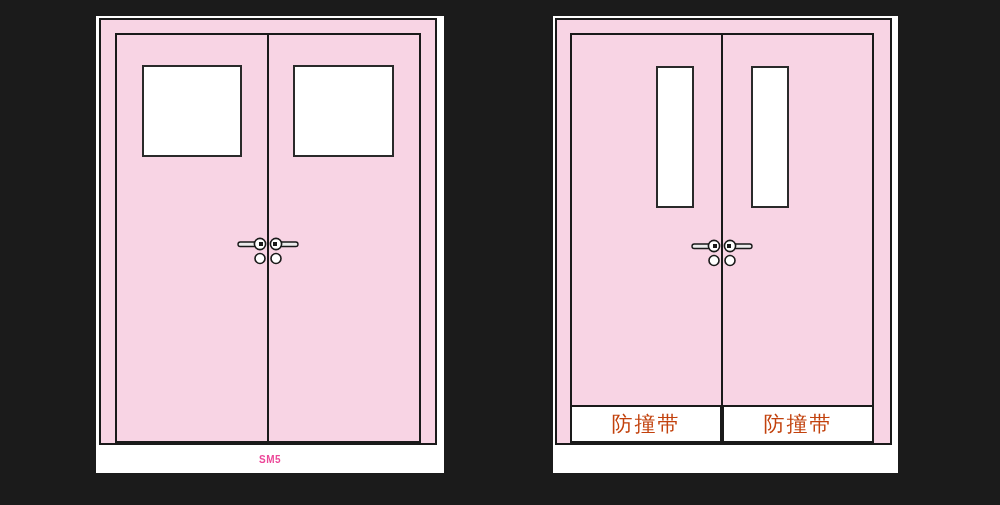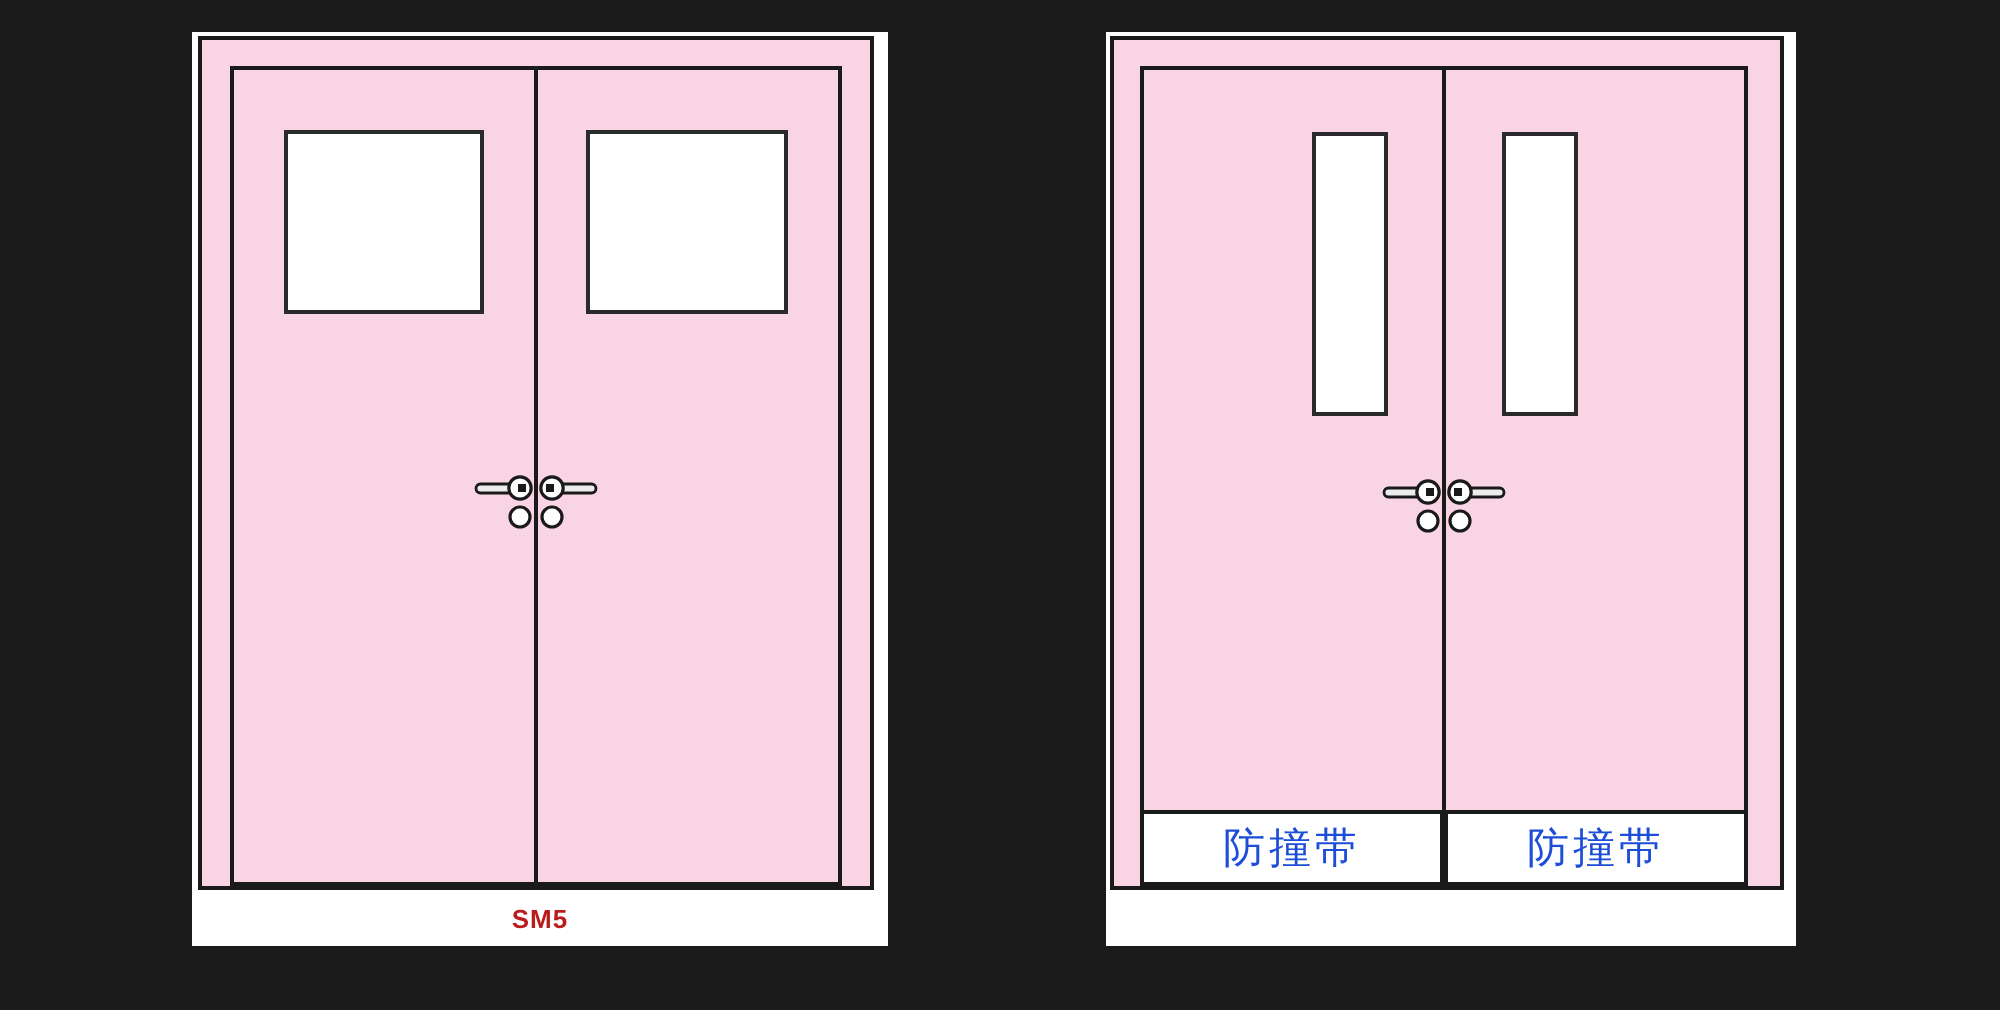--- a/index.html
+++ b/index.html
@@ -68,21 +68,21 @@
     bottom: -2px;
     height: 38px;
     background: #ffffff;
     border: 2px solid #1a1a1a;
     box-sizing: border-box;
     display: flex;
     align-items: center;
     justify-content: center;
     font-family: "Liberation Serif", "DejaVu Serif", serif;
     font-size: 21px;
-    color: #1d4ed8;
+    color: #c2410c;
     letter-spacing: 2px;
   }
   #unit-sm6 .band-left  { left: -2px;  width: 152px; }
   #unit-sm6 .band-right { left: 150px; width: 152px; }
 
   .handle {
     position: absolute;
     width: 64px;
     height: 34px;
   }
@@ -92,22 +92,22 @@
   .caption {
     position: absolute;
     left: 0;
     right: 0;
     top: 430px;
     height: 26px;
     display: flex;
     align-items: center;
     justify-content: center;
     font-weight: bold;
-    font-size: 13px;
-    color: #b91c1c;
+    font-size: 10px;
+    color: #ec4899;
     letter-spacing: 0.5px;
   }
 </style>
 </head>
 <body>
 
 <div class="stage">
 
   <div class="panel" id="unit-sm5">
     <div class="frame">

